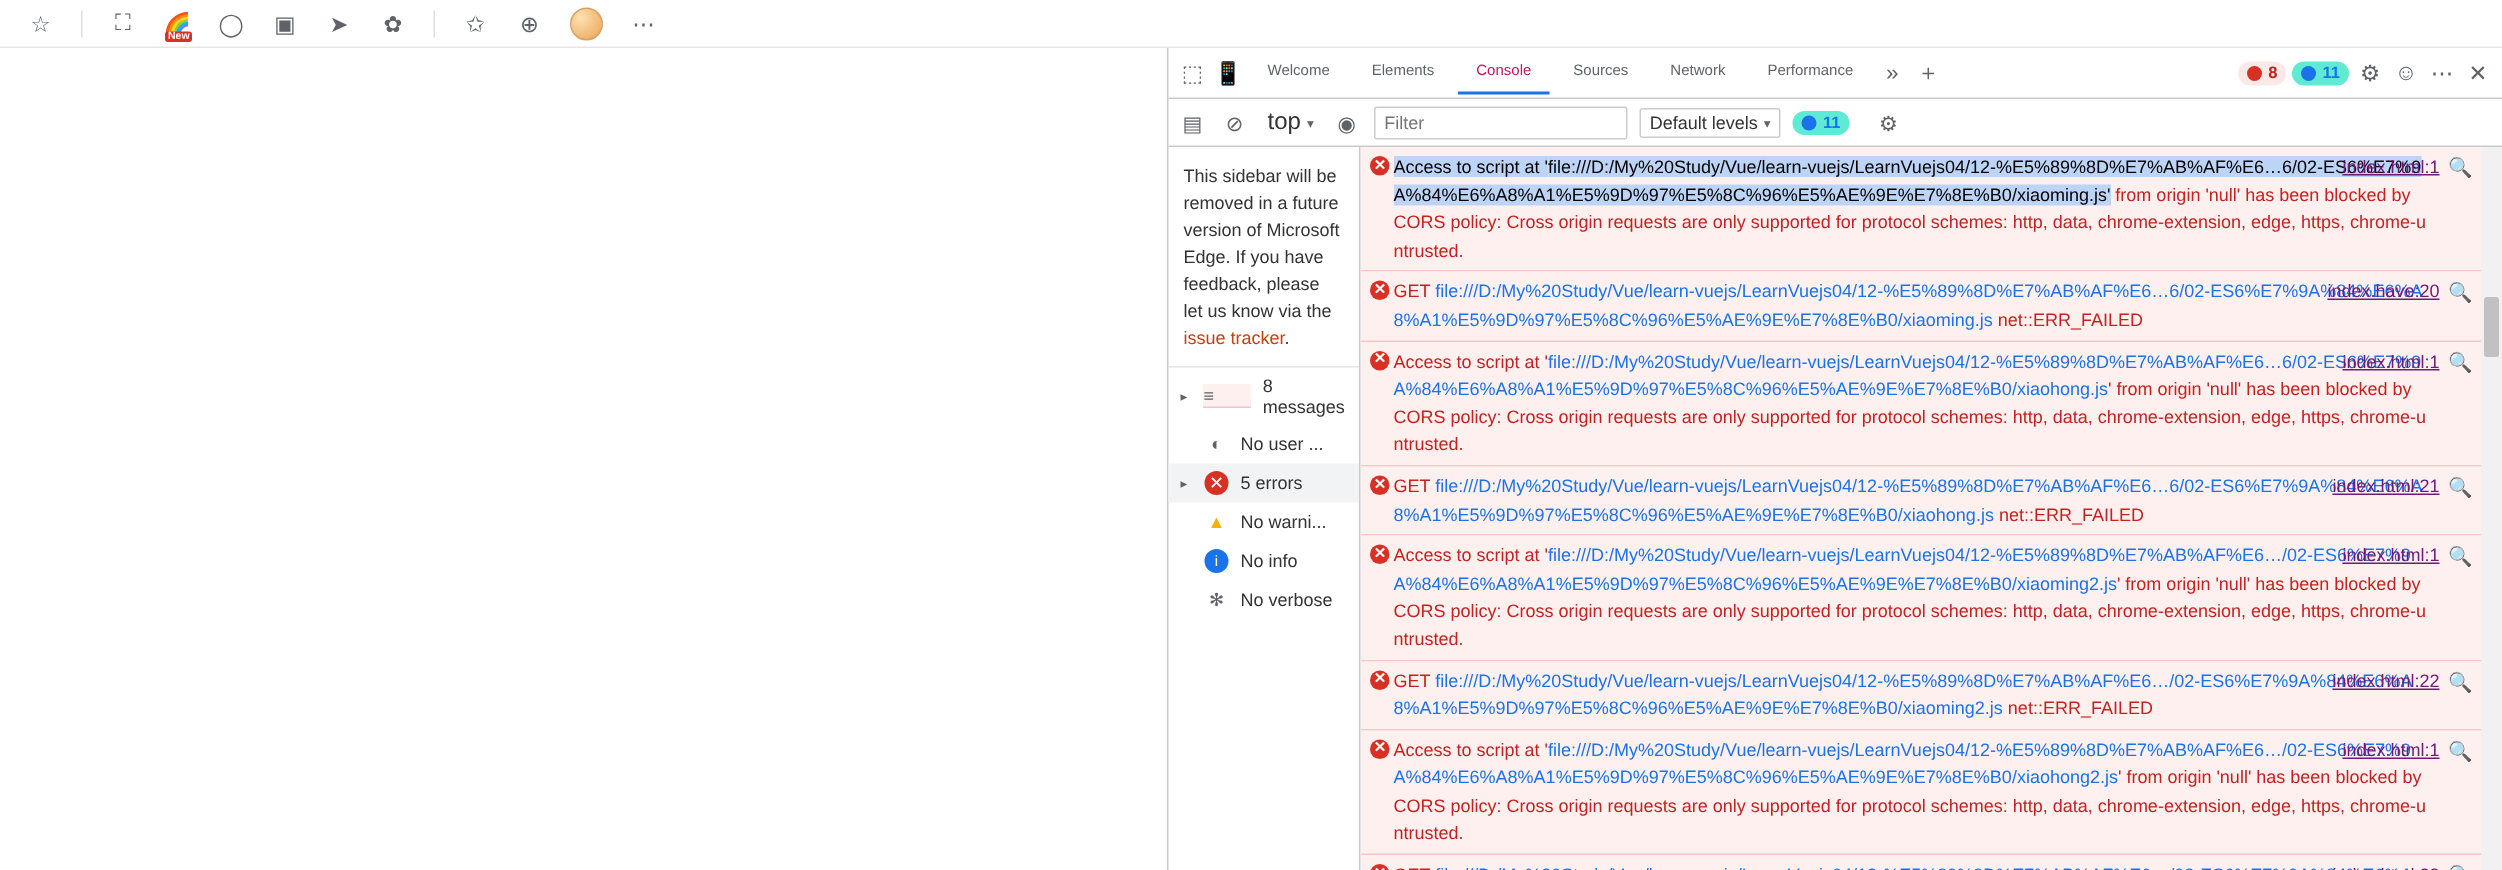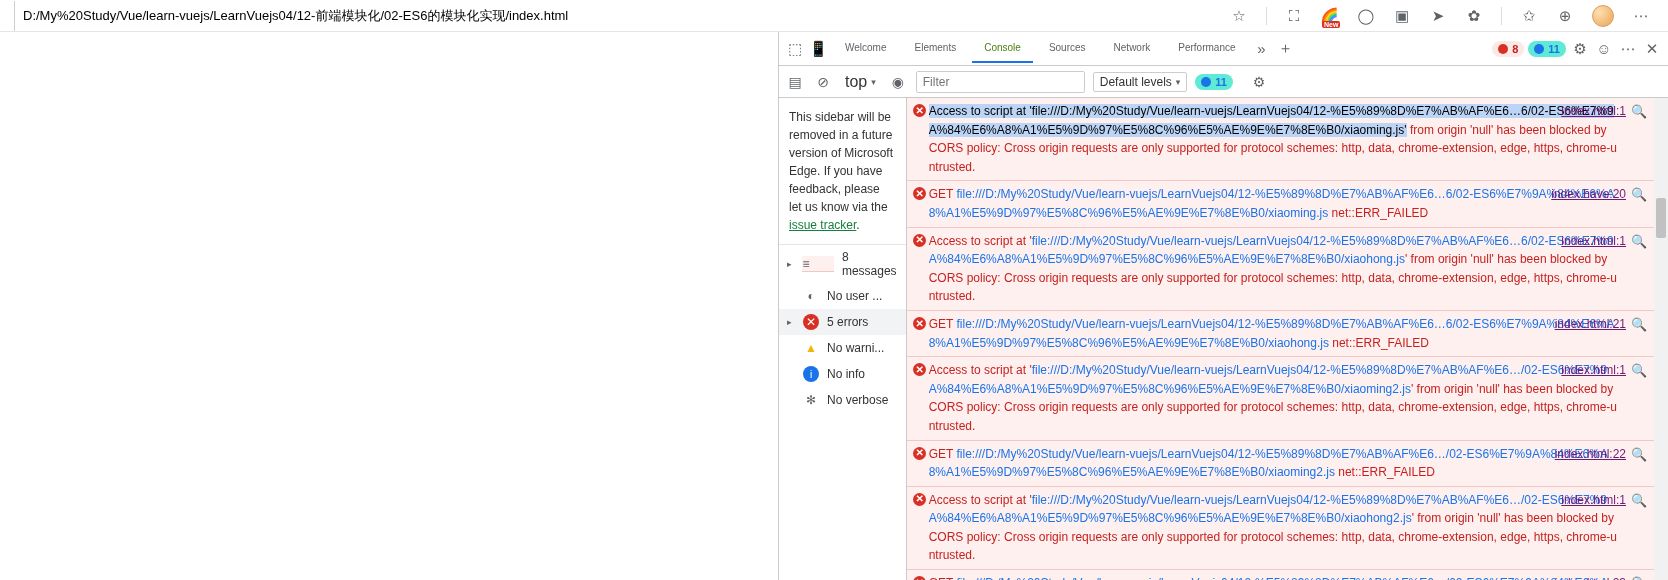--- a/index.html
+++ b/index.html
@@ -9,39 +9,39 @@
 .tb-icons{display:flex;align-items:center;gap:18px;padding:0 10px}
 .tb-icons .ico{width:18px;height:18px;display:flex;align-items:center;justify-content:center;color:#5f6368;font-size:15px;cursor:pointer}
 .tb-icons .sep{width:1px;height:18px;background:#ddd}
 .avatar{width:22px;height:22px;border-radius:50%;background:radial-gradient(circle at 30% 30%,#ffe0b2,#e8a453);border:1px solid #d9a066}
 .main{display:flex;height:calc(100% - 32px)}
 .page{flex:0 0 778px;background:#fff}
 .devtools{flex:1;display:flex;flex-direction:column;border-left:1px solid #cacaca;min-width:0}
 .dt-tabs{height:34px;display:flex;align-items:center;border-bottom:1px solid #cacaca;padding:0 6px;gap:4px}
 .dt-tabs .ticn{width:20px;height:20px;display:flex;align-items:center;justify-content:center;color:#5f6368;cursor:pointer;font-size:15px}
 .dt-tabs .tab{padding:8px 12px;font-size:10px;color:#5f6368;cursor:pointer;border-bottom:2px solid transparent}
-.dt-tabs .tab.active{color:#4d7c0f;border-bottom-color:#1a73e8}
+.dt-tabs .tab.active{color:#be185d;border-bottom-color:#1a73e8}
 .dt-tabs .spacer{flex:1}
 .badge{display:inline-flex;align-items:center;gap:4px;padding:2px 6px;border-radius:8px;font-size:11px;font-weight:600;cursor:pointer}
 .badge.err{background:#fbe9e7;color:#c5221f}
 .badge.err::before{content:"";width:10px;height:10px;border-radius:50%;background:#d93025}
 .badge.inf{background:#5eead4;color:#1a73e8}
 .badge.inf::before{content:"";width:10px;height:10px;border-radius:50%;background:#1a73e8}
 .dt-filter{height:32px;display:flex;align-items:center;border-bottom:1px solid #cacaca;padding:0 6px;gap:8px}
 .dt-filter .ficn{width:20px;height:20px;display:flex;align-items:center;justify-content:center;color:#5f6368;cursor:pointer;font-size:14px}
 .ctx{display:flex;align-items:center;gap:4px;font-size:16px;color:#333;cursor:pointer;padding:2px 4px}
 .ctx::after{content:"▾";font-size:9px;color:#5f6368}
 .eye{color:#999}
 .filter-input{flex:0 0 110px;border:1px solid #ccc;padding:3px 6px;font-size:12px;color:#333;border-radius:2px}
 .lvl{display:flex;align-items:center;gap:4px;font-size:12px;color:#333;cursor:pointer;padding:2px 6px;border:1px solid #ccc;border-radius:2px}
 .lvl::after{content:"▾";font-size:9px;color:#5f6368}
 .dt-body{display:flex;flex:1;min-height:0}
 .sidebar{flex:0 0 112px;border-right:1px solid #cacaca;display:flex;flex-direction:column}
 .side-note{padding:10px 10px;font-size:12px;color:#333;line-height:1.5;border-bottom:1px solid #e5e5e5}
-.side-note a{color:#15803d;text-decoration:underline;cursor:pointer}
+.side-note a{color:#c2410c;cursor:pointer}
 .side-row{display:flex;align-items:center;gap:8px;padding:5px 8px;font-size:12px;color:#333;cursor:pointer}
 .side-row .arrow{color:#5f6368;font-size:9px;width:8px}
 .side-row .ic{width:16px;height:16px;display:flex;align-items:center;justify-content:center;font-size:12px}
 .ic.msg{color:#5f6368}
 .ic.user{color:#5f6368}
 .ic.errc{background:#d93025;color:#fff;border-radius:50%}
 .ic.warn{color:#f4b400}
 .ic.info{background:#1a73e8;color:#fff;border-radius:50%;font-size:10px}
 .ic.verb{color:#5f6368}
 .side-row.sel{background:#f1f3f4}
@@ -58,21 +58,20 @@
 .sb-thumb{width:10px;background:#c1c1c1;border-radius:2px;position:absolute}
 .console-wrap{display:flex;flex:1;min-height:0}
 .gear{font-size:15px}
 .new-badge{position:relative}
 .new-badge .nb{position:absolute;bottom:-3px;left:1px;font-size:7px;background:#d93025;color:#fff;padding:0 2px;border-radius:2px;font-weight:700}
 </style>
 </head>
 <body>
 
 <div class="top-bar">
-  <div class="url">D:/My%20Study/Vue/learn-vuejs/LearnVuejs04/12-前端模块化/02-ES6的模块化实现/index.html</div>
   <div class="tb-icons">
     <span class="ico">☆</span>
     <span class="sep"></span>
     <span class="ico">⛶</span>
     <span class="ico new-badge">🌈<span class="nb">New</span></span>
     <span class="ico">◯</span>
     <span class="ico">▣</span>
     <span class="ico">➤</span>
     <span class="ico">✿</span>
     <span class="sep"></span>

